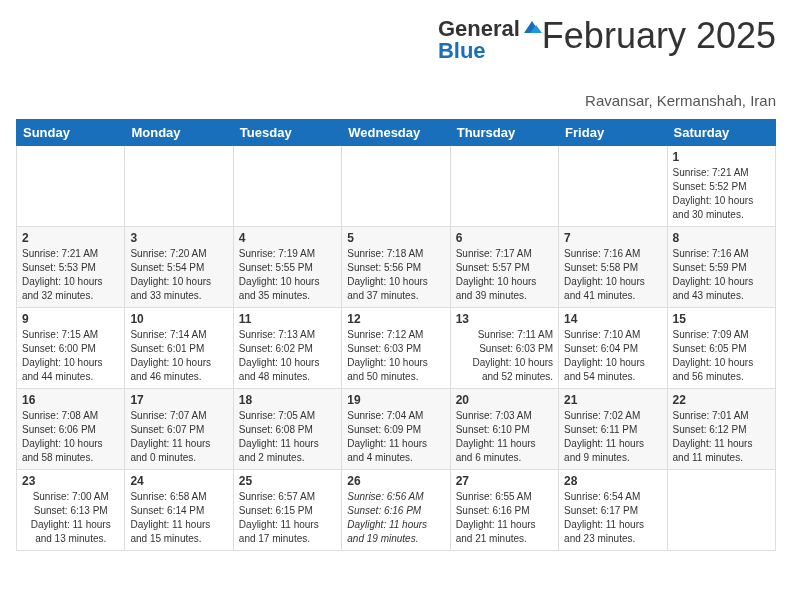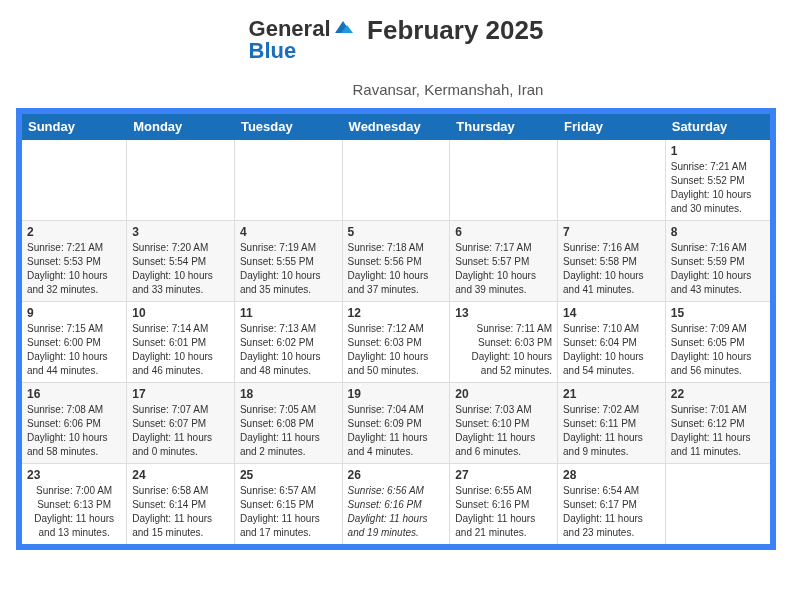--- a/index.html
+++ b/index.html
@@ -5,45 +5,45 @@
     * { box-sizing: border-box; margin: 0; padding: 0; }
     body {
       font-family: Arial, sans-serif;
       background: #fff;
       width: 792px;
       min-height: 612px;
       padding: 16px;
     }
     .header {
       display: flex;
-      justify-content: center;
+      justify-content: flex-end;
       align-items: flex-start;
       margin-bottom: 10px;
     }
     .logo {
       display: flex;
       flex-direction: column;
       align-items: flex-start;
     }
     .title-block { text-align: right; }
     .month-title {
-      font-size: 26px;
-      font-weight: bold;
+      font-size: 36px;
+      font-weight: normal;
       color: #333;
       line-height: 1.1;
     }
     .location {
       font-size: 15px;
       color: #555;
       margin-top: 36px;
     }
     .calendar {
       width: 100%;
       border-collapse: collapse;
-      border: 6px solid #3b82f6;
+      border: 1px solid #3b82f6;
     }
     .calendar th {
       background-color: #1a6fba;
       color: #fff;
       text-align: left;
       padding: 5px 6px;
       font-size: 13px;
       font-weight: bold;
       border: 1px solid #1a6fba;
     }

